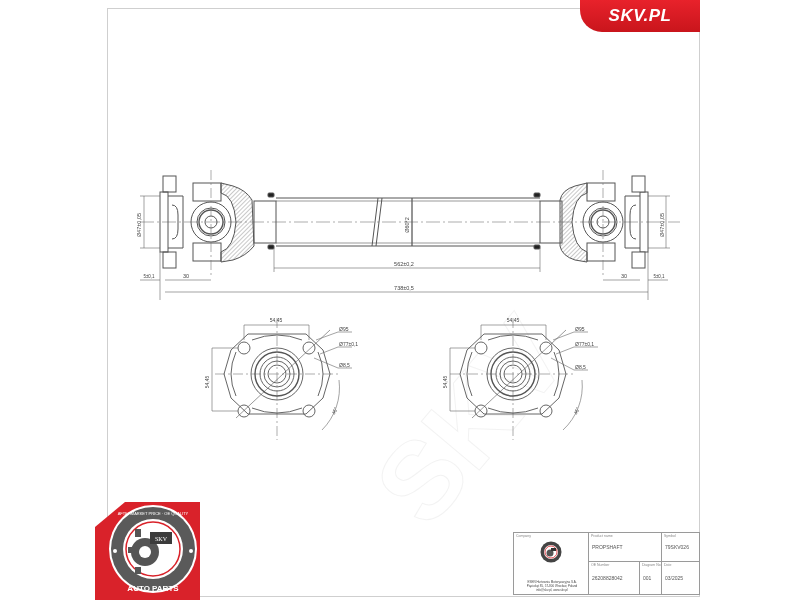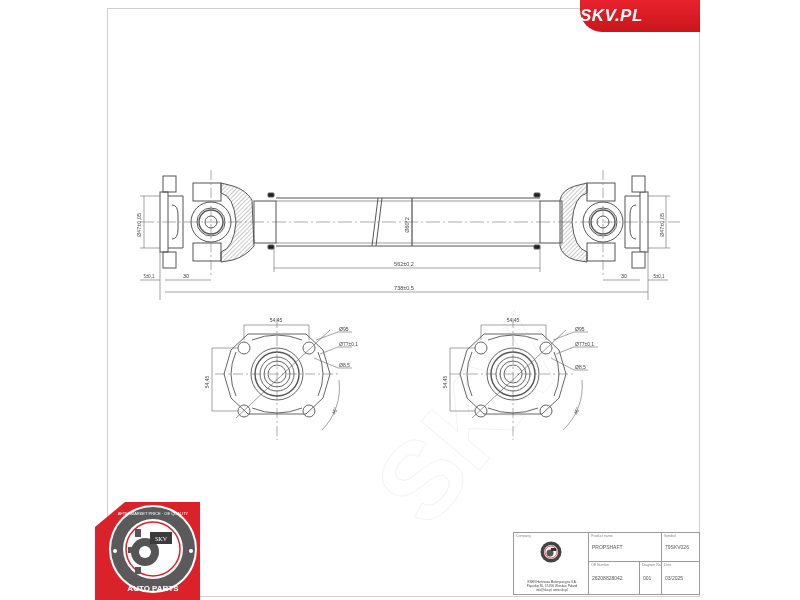--- a/index.html
+++ b/index.html
@@ -1,18 +1,18 @@
 <!DOCTYPE html>
 <html><head>
 <meta charset="utf-8">
 <style>
   html, body { margin:0; padding:0; background:#ffffff; }
   body { width:800px; height:600px; position:relative; overflow:hidden; font-family:"Liberation Sans", sans-serif; }
   .frame { position:absolute; left:107px; top:8px; width:593px; height:589px; border:1px solid #cfcfcf; box-sizing:border-box; }
-  .brand-tab { position:absolute; left:580px; top:0; width:120px; height:32px; background:linear-gradient(#e8222b,#c9151c); border-bottom-left-radius:22px; display:flex; align-items:center; justify-content:flex-start; }
+  .brand-tab { position:absolute; left:580px; top:0; width:120px; height:32px; background:linear-gradient(#e8222b,#c9151c); border-bottom-left-radius:22px; display:flex; align-items:center; justify-content:center; }
   .brand-tab span { color:#fff; font-weight:bold; font-style:italic; font-size:17px; letter-spacing:0.5px; font-family:"Liberation Sans", sans-serif; }
   svg.drawing { position:absolute; left:0; top:0; }
   .title-block { position:absolute; left:513px; top:532px; width:187px; height:63px; border:1px solid #9a9a9a; box-sizing:border-box; font-family:"Liberation Sans", sans-serif; color:#555; background:#fff; }
   .tb-cell { position:absolute; box-sizing:border-box; border-right:1px solid #9a9a9a; border-bottom:1px solid #9a9a9a; }
   .tb-label { position:absolute; left:2px; top:1px; font-size:3.5px; color:#888; }
   .tb-value { position:absolute; left:3px; top:14px; font-size:5px; color:#555; }
   .tb-company { position:absolute; left:2px; bottom:2px; width:72px; font-size:3px; line-height:4px; text-align:center; color:#444; }
   .seal-wrap { position:absolute; left:95px; top:497px; width:94px; height:103px; }
 </style>
 </head>

